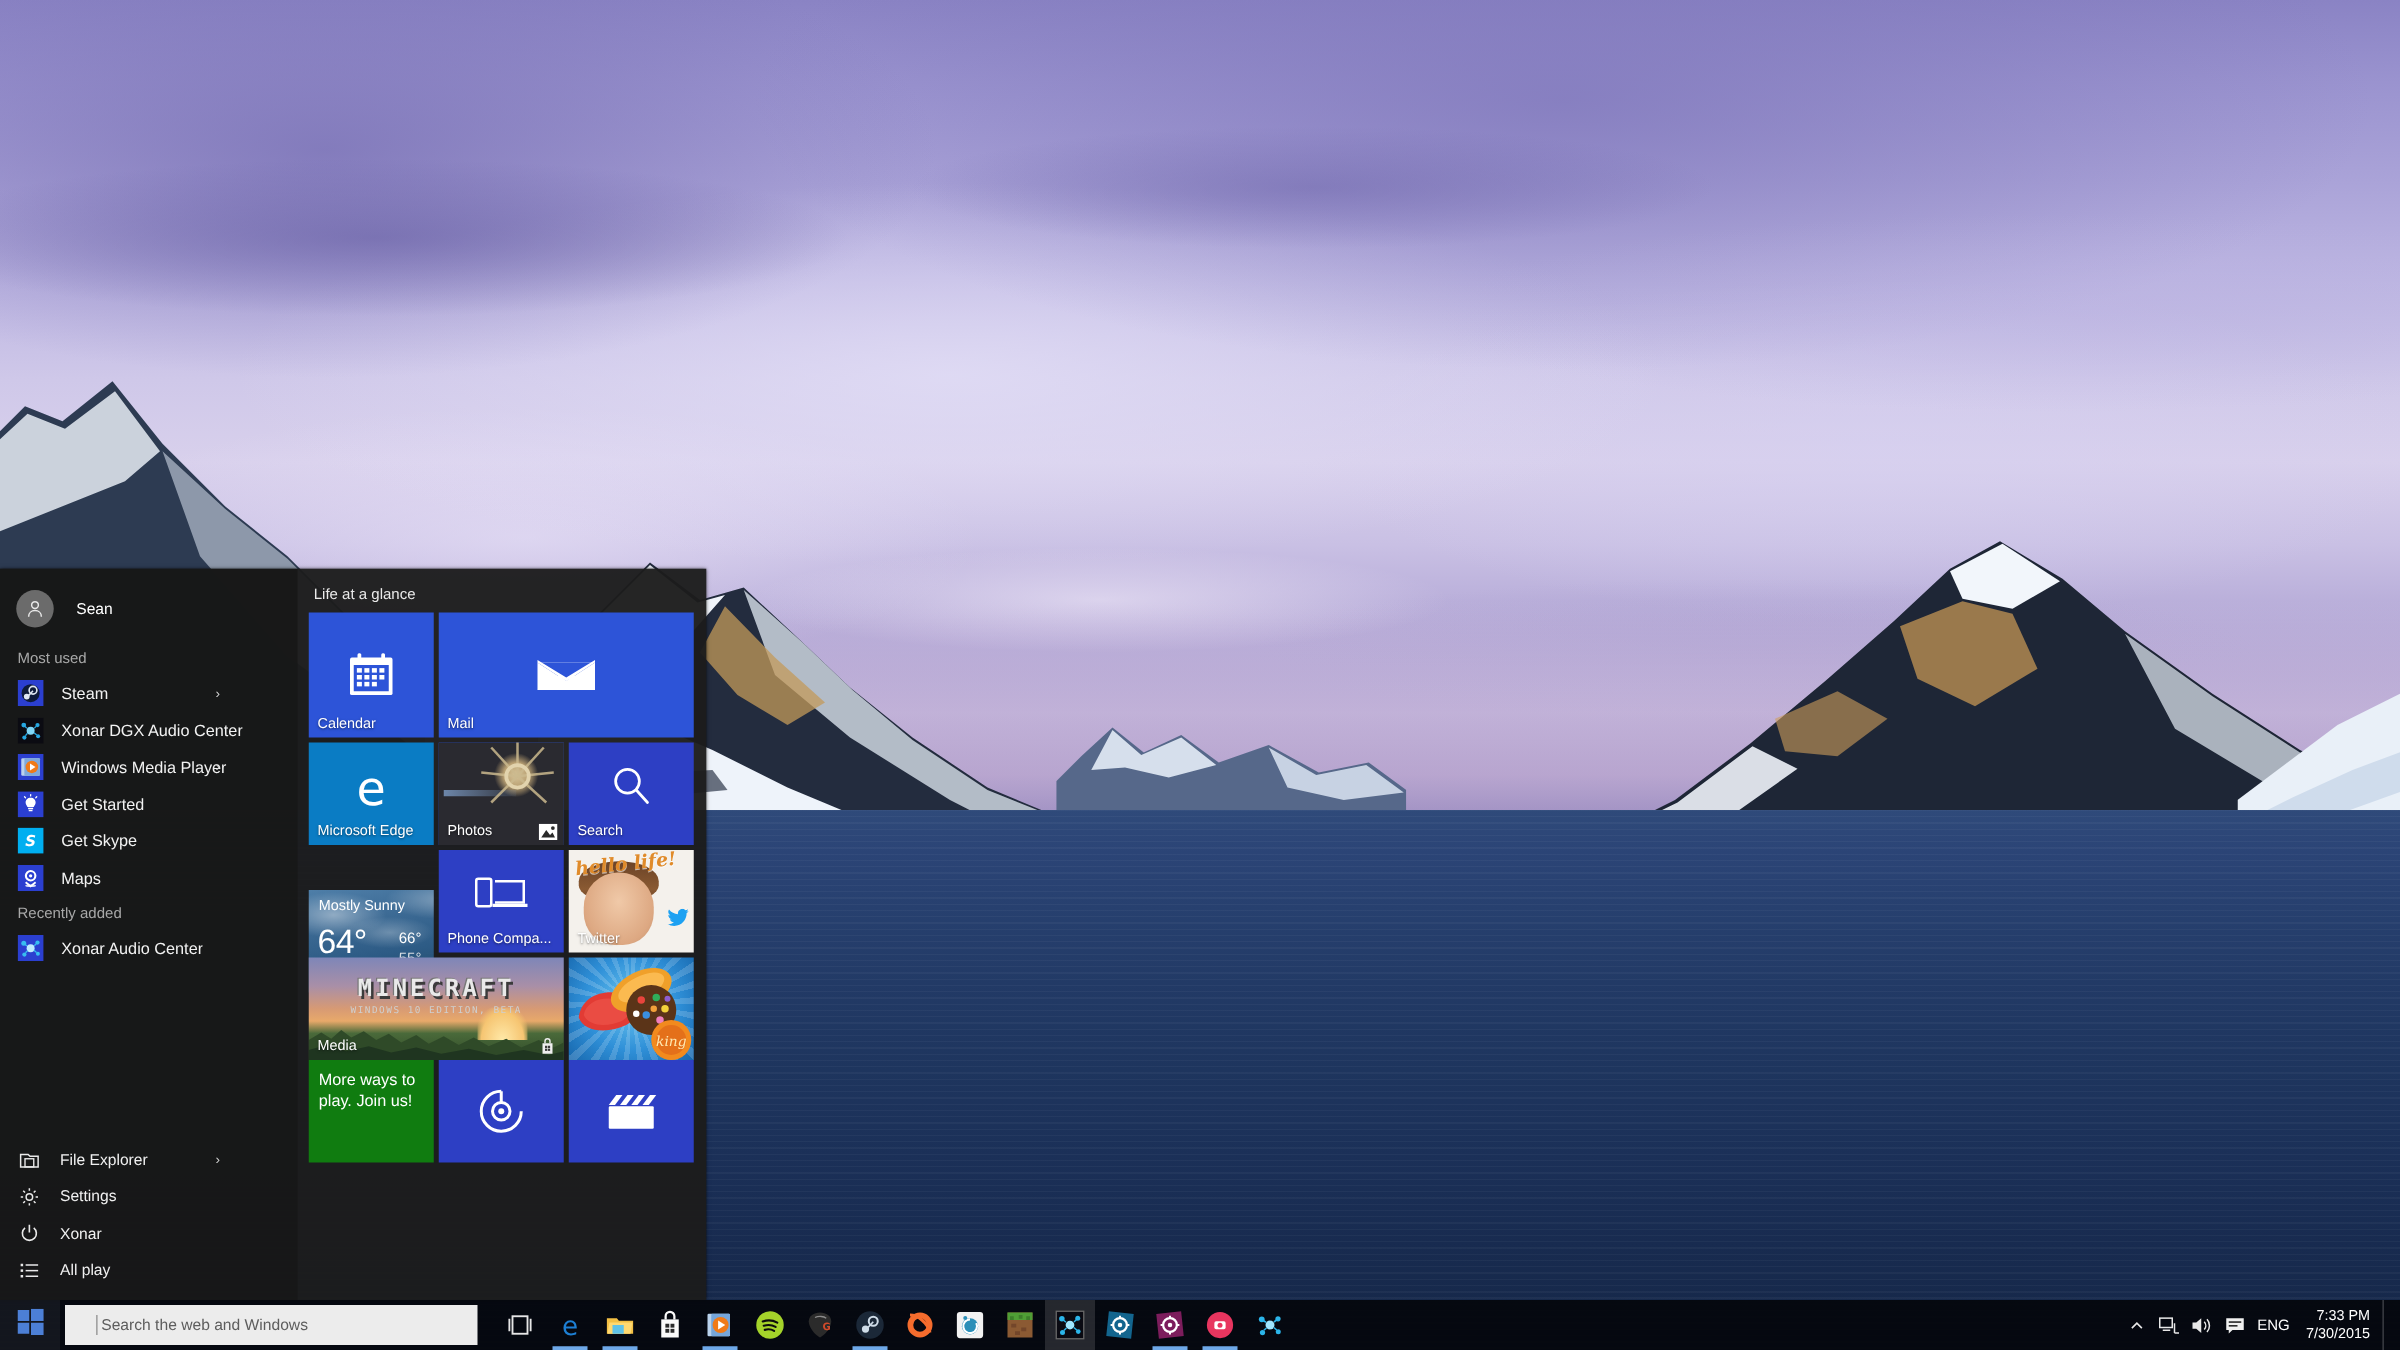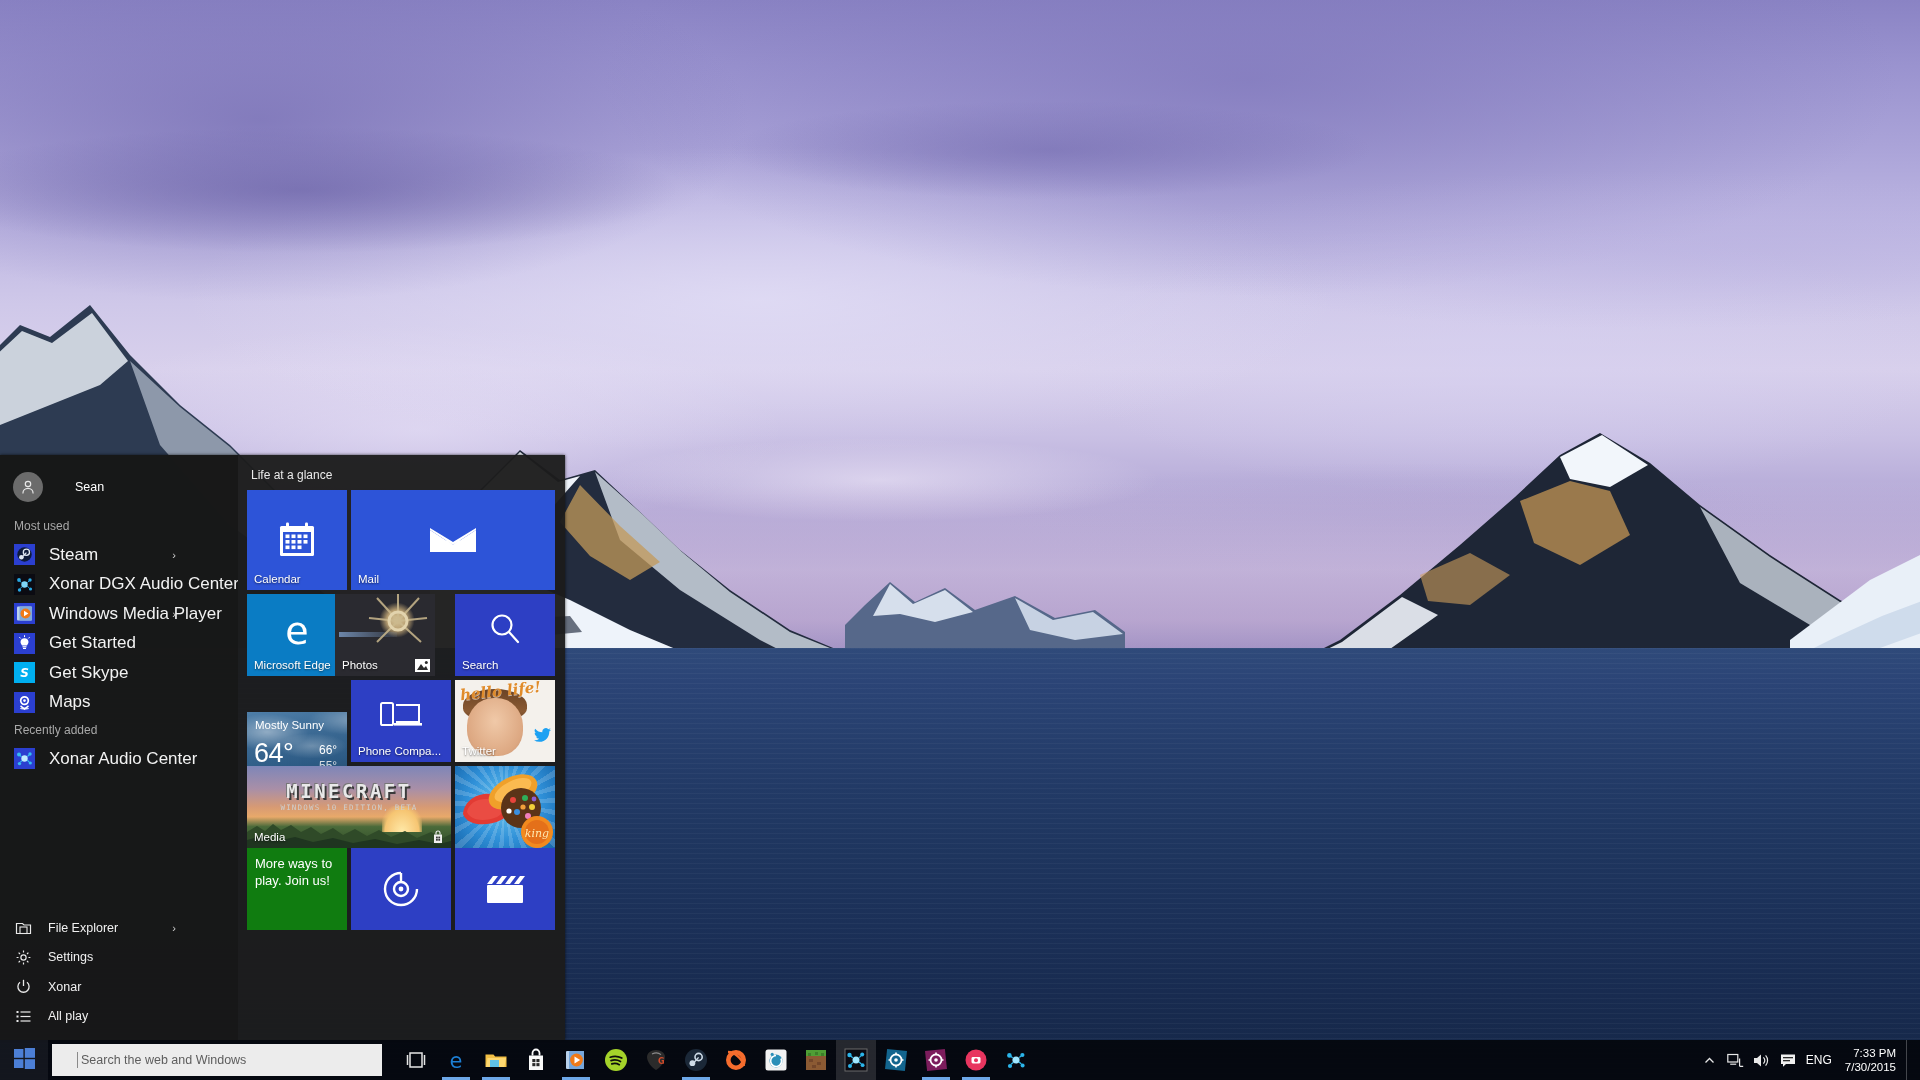--- a/index.html
+++ b/index.html
@@ -98,40 +98,40 @@
     display: flex; align-items: center;
     height: 52px; padding-left: 13px; margin-top: 6px;
   }
   .avatar {
     width: 30px; height: 30px; border-radius: 50%;
     background: #6b6b6b;
     display: flex; align-items: center; justify-content: center;
     flex: none;
   }
   .avatar svg { width: 18px; height: 18px; }
-  .user-name { color: #fff; font-size: 12.5px; margin-left: 32px; }
+  .user-name { color: #fff; font-size: 12.5px; margin-left: 18px; }
 
   .group-head {
     color: #a8a8a8; font-size: 12px;
     padding: 6px 0 7px 14px;
   }
   .app-list { display: flex; flex-direction: column; }
   .app-row {
     display: flex; align-items: center;
     height: 29.5px; padding-left: 14px; position: relative;
     cursor: default;
   }
   .app-icon {
     width: 21px; height: 21px; flex: none;
     display: flex; align-items: center; justify-content: center;
     overflow: hidden;
   }
   .app-icon svg { display: block; }
   .app-label {
-    color: #f2f2f2; font-size: 17px; margin-left: 14px;
+    color: #f2f2f2; font-size: 13px; margin-left: 14px;
     white-space: nowrap; overflow: hidden;
   }
   .chev {
     position: absolute; right: 62px; top: 50%; transform: translateY(-50%);
     color: #d0d0d0; font-size: 11px;
   }
 
   .spacer { flex: 1 1 auto; }
 
   .nav-list { padding-bottom: 9px; }
@@ -613,21 +613,21 @@
 
       <div class="tile" style="left:0; top:104px; width:100px; height:82px; background:#0a7cc4;">
         <div class="tile-center" style="align-items:flex-start; padding-top:14px;">
           <svg width="42" height="44" viewBox="0 0 42 44">
               <text x="21" y="36" font-family="DejaVu Sans, sans-serif" font-size="38" fill="#fff" text-anchor="middle">e</text>
             </svg>
         </div>
         <div class="tile-name">Microsoft Edge</div>
       </div>
 
-      <div class="tile" style="left:88px; top:104px; width:100px; height:82px;">
+      <div class="tile" style="left:104px; top:104px; width:100px; height:82px;">
         <div class="photo-art"></div>
         <svg class="photo-spokes" viewBox="0 0 66 66">
           <g stroke="#cbb98e" stroke-width="2" opacity=".85">
             <line x1="33" y1="33" x2="33" y2="2"></line>
               <line x1="33" y1="33" x2="54" y2="10"></line>
               <line x1="33" y1="33" x2="62" y2="30"></line>
               <line x1="33" y1="33" x2="56" y2="54"></line>
               <line x1="33" y1="33" x2="12" y2="54"></line>
               <line x1="33" y1="33" x2="4" y2="30"></line>
               <line x1="33" y1="33" x2="12" y2="10"></line>

